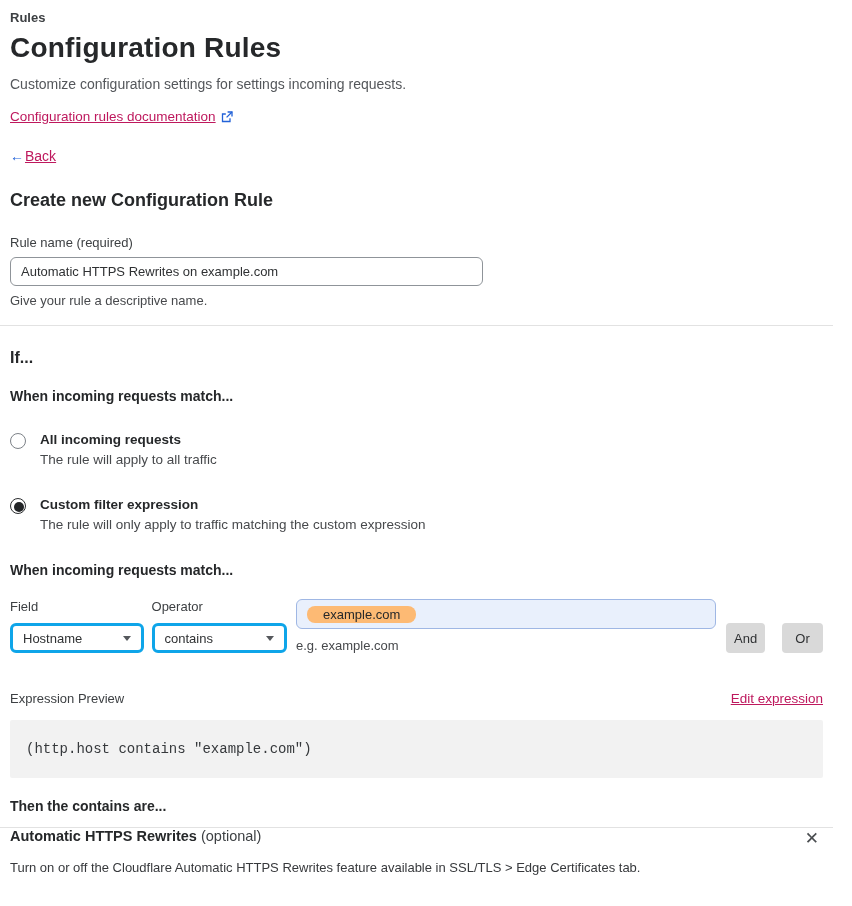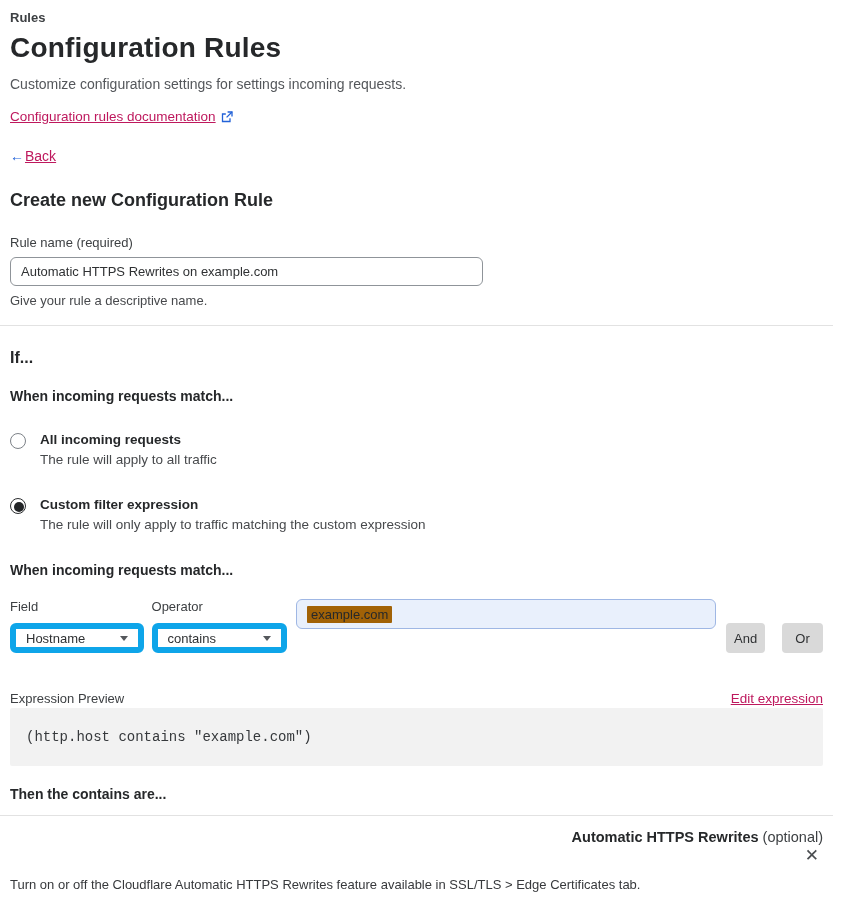--- a/index.html
+++ b/index.html
@@ -57,64 +57,64 @@
   }
   .radio-texts { margin-left: 14px; }
   .radio-title { font-size: 13.5px; font-weight: 700; color: #26282a; margin-bottom: 5px; }
   .radio-desc { font-size: 13.5px; color: #47494c; }
 
   
   .builder { margin-top: 6px; }
   .builder-row { display: flex; align-items: flex-start; }
   .col-label { font-size: 13px; color: #3d4043; margin-bottom: 9px; }
   .select-box {
-    height: 30px; border: 6px solid #0ea5e9; border-radius: 6px; background: #fff;
+    height: 30px; border: 3px solid #0ea5e9; border-radius: 6px; background: #fff;
     display: flex; align-items: center; justify-content: space-between;
     padding: 8px 10px; font-size: 13px; color: #2f3133; cursor: pointer;
   }
   .caret {
     width: 0; height: 0; border-left: 4.5px solid transparent; border-right: 4.5px solid transparent;
     border-top: 5.5px solid #55585c;
   }
   .col-field { width: 137px; margin-right: 8px; }
   .col-operator { width: 139px; margin-right: 9px; }
   .col-value { width: 431px; margin-right: 10px; }
   .value-input {
     height: 30px; border: 1px solid #9fb7e4; border-radius: 6px;
     background: #e9f0fc; display: flex; align-items: center;
     padding: 0 10px; font-size: 13px; color: #26282a; cursor: text;
   }
-  .value-input .sel { background: #a16207; padding: 1px 4px; border-radius: 1px; }
+  .value-input .sel { background: #fdba74; padding: 1px 16px; border-radius: 8px; }
   .conn-btn {
     height: 30px; border: none; border-radius: 4px; background: #d9d9d9;
     font-family: "Liberation Sans", sans-serif; font-size: 13px; color: #2f3133;
     cursor: pointer; align-self: flex-end;
   }
   .and-btn { width: 40px; margin-right: 17px; }
   .or-btn  { width: 42px; }
   .value-help { font-size: 13px; color: #47494c; margin-top: 9px; }
 
   
   .preview-head {
     display: flex; justify-content: space-between; align-items: baseline;
-    margin-top: 38px; margin-bottom: 2px;
+    margin-top: 38px; margin-bottom: 14px;
   }
   .preview-label { font-size: 13px; color: #3d4043; }
   .edit-link { font-size: 13.5px; }
   .code-box {
     background: #f2f2f2; border-radius: 2px; height: 58px;
     display: flex; align-items: center; padding: 0 16px;
     font-family: "Liberation Mono", "DejaVu Sans Mono", monospace;
     font-size: 14px; color: #36393c;
   }
 
   
   .then-heading { font-size: 14px; font-weight: 700; color: #26282a; margin-top: 20px; }
   .then-divider { border: none; border-top: 1px solid #e2e2e2; margin: 13px -10px 0 -10px; }
-  .setting-head { display: flex; justify-content: space-between; align-items: flex-end; margin-top: 13px; flex-direction: column; }
+  .setting-head { display: flex; justify-content: space-between; align-items: flex-start; margin-top: 0; }
   .setting-title { font-size: 14.5px; color: #26282a; }
   .setting-title b { font-weight: 700; }
   .setting-optional { font-weight: 400; color: #3d4043; }
   .close-btn {
     background: none; border: none; font-size: 17px; color: #4a4d50;
     cursor: pointer; line-height: 1; padding: 2px 4px; font-family: "Liberation Sans", sans-serif;
   }
   .setting-desc { font-size: 13px; color: #37393c; margin-top: 11px; }
 </style>
 </head>
@@ -188,20 +188,21 @@
         <div class="col-label">Operator</div>
         <div class="select-box">
           <span>contains</span>
           <span class="caret"></span>
         </div>
       </div>
       <div class="col-value">
         <div class="value-input">
           <span class="sel">example.com</span>
         </div>
+        <div class="value-help">e.g. example.com</div>
       </div>
       <button class="conn-btn and-btn">And</button>
       <button class="conn-btn or-btn">Or</button>
     </div>
   </div>
 
   
   <div class="preview-head">
     <span class="preview-label">Expression Preview</span>
     <a class="link edit-link">Edit expression</a>

